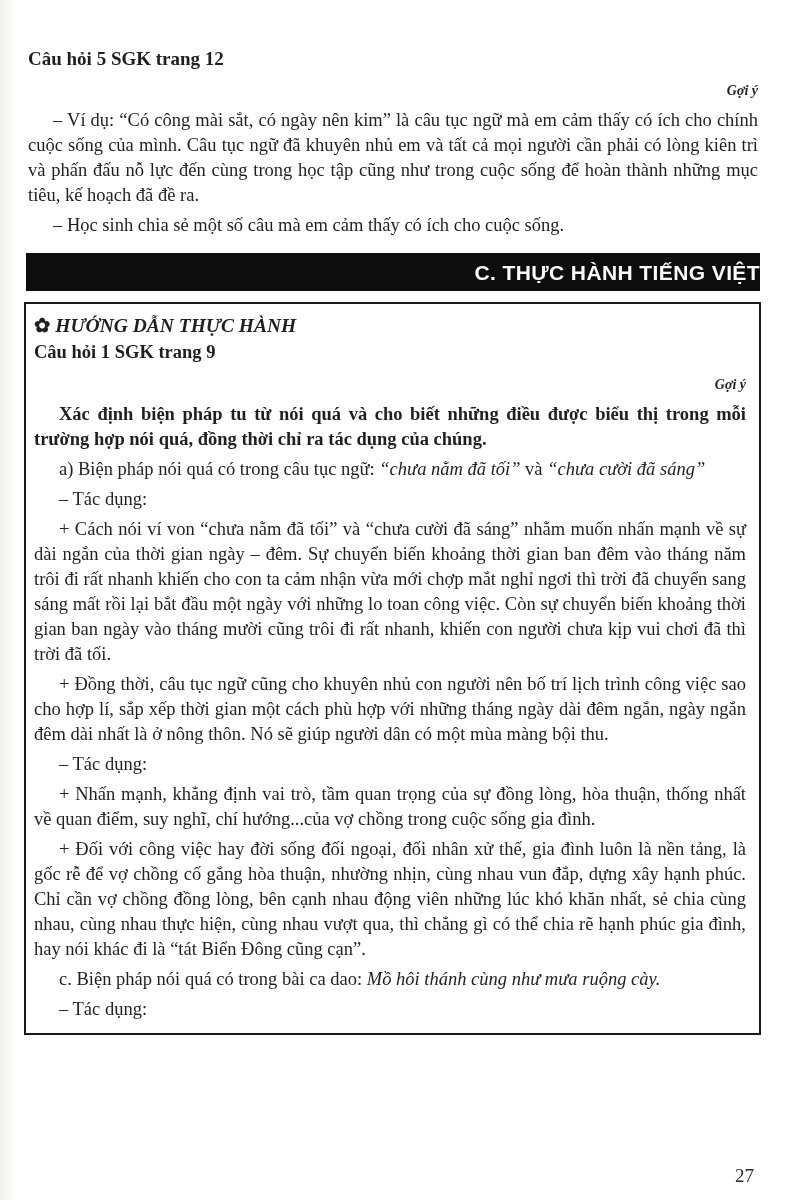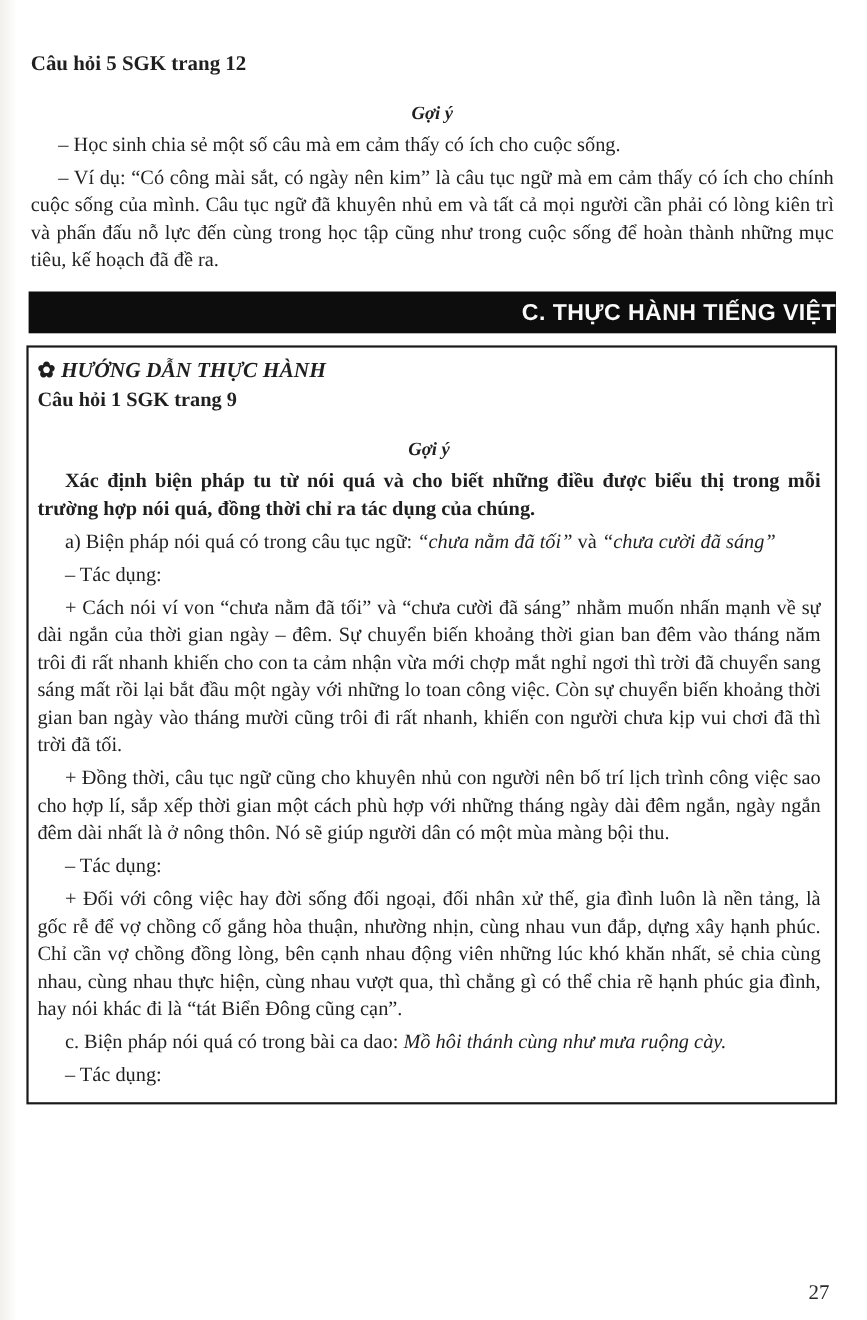--- a/index.html
+++ b/index.html
@@ -25,25 +25,25 @@
   .bold { font-weight: 700; }
 
   .q-heading {
     font-size: 19px;
     font-weight: 700;
     margin: 0 0 2px 0;
     text-align: left;
   }
 
   .hint {
-    text-align: center;
+    text-align: right;
     font-weight: 700;
     font-style: italic;
-    font-size: 17px;
-    margin: 19px 0 5px 0;
+    font-size: 14px;
+    margin: 7px 0 5px 0;
   }
 
   .banner {
     margin: 15px -2px 11px -2px;
     background: #0d0d0d;
     color: #fafafa;
     font-family: "Liberation Sans", "DejaVu Sans", sans-serif;
     font-weight: 700;
     font-size: 21px;
     letter-spacing: 0.4px;
@@ -77,22 +77,22 @@
 </style>
 </head>
 <body>
 
 <div class="page">
 
   <h3 class="q-heading">Câu hỏi 5 SGK trang 12</h3>
 
   <p class="hint">Gợi ý</p>
 
+  <p class="indent para">– Ví dụ: “Có công mài sắt, có ngày nên kim” là câu tục ngữ mà em cảm thấy có ích cho chính cuộc sống của mình. Câu tục ngữ đã khuyên nhủ em và tất cả mọi người cần phải có lòng kiên trì và phấn đấu nỗ lực đến cùng trong học tập cũng như trong cuộc sống để hoàn thành những mục tiêu, kế hoạch đã đề ra.</p>
   <p class="indent para">– Học sinh chia sẻ một số câu mà em cảm thấy có ích cho cuộc sống.</p>
-  <p class="indent para">– Ví dụ: “Có công mài sắt, có ngày nên kim” là câu tục ngữ mà em cảm thấy có ích cho chính cuộc sống của mình. Câu tục ngữ đã khuyên nhủ em và tất cả mọi người cần phải có lòng kiên trì và phấn đấu nỗ lực đến cùng trong học tập cũng như trong cuộc sống để hoàn thành những mục tiêu, kế hoạch đã đề ra.</p>
 
   <div class="banner">C. THỰC HÀNH TIẾNG VIỆT</div>
 
   <div class="content-box">
 
     <p class="practice-heading"><span class="flower">✿</span><span>HƯỚNG DẪN THỰC HÀNH</span></p>
 
     <p class="q-heading2">Câu hỏi 1 SGK trang 9</p>
 
     <p class="hint">Gợi ý</p>
@@ -100,20 +100,21 @@
     <p class="indent bold">Xác định biện pháp tu từ nói quá và cho biết những điều được biểu thị trong mỗi trường hợp nói quá, đồng thời chỉ ra tác dụng của chúng.</p>
 
     <p class="indent para"><span>a) Biện pháp nói quá có trong câu tục ngữ: </span><em>“chưa nằm đã tối”</em><span> và </span><em>“chưa cười đã sáng”</em></p>
 
     <p class="indent para">– Tác dụng:</p>
     <p class="indent para">+ Cách nói ví von “chưa nằm đã tối” và “chưa cười đã sáng” nhằm muốn nhấn mạnh về sự dài ngắn của thời gian ngày – đêm. Sự chuyển biến khoảng thời gian ban đêm vào tháng năm trôi đi rất nhanh khiến cho con ta cảm nhận vừa mới chợp mắt nghỉ ngơi thì trời đã chuyển sang sáng mất rồi lại bắt đầu một ngày với những lo toan công việc. Còn sự chuyển biến khoảng thời gian ban ngày vào tháng mười cũng trôi đi rất nhanh, khiến con người chưa kịp vui chơi đã thì trời đã tối.</p>
     <p class="indent para">+ Đồng thời, câu tục ngữ cũng cho khuyên nhủ con người nên bố trí lịch trình công việc sao cho hợp lí, sắp xếp thời gian một cách phù hợp với những tháng ngày dài đêm ngắn, ngày ngắn đêm dài nhất là ở nông thôn. Nó sẽ giúp người dân có một mùa màng bội thu.</p>
 
 
     <p class="indent para">– Tác dụng:</p>
+    <p class="indent para">+ Nhấn mạnh, khẳng định vai trò, tầm quan trọng của sự đồng lòng, hòa thuận, thống nhất về quan điểm, suy nghĩ, chí hướng...của vợ chồng trong cuộc sống gia đình.</p>
     <p class="indent para">+ Đối với công việc hay đời sống đối ngoại, đối nhân xử thế, gia đình luôn là nền tảng, là gốc rễ để vợ chồng cố gắng hòa thuận, nhường nhịn, cùng nhau vun đắp, dựng xây hạnh phúc. Chỉ cần vợ chồng đồng lòng, bên cạnh nhau động viên những lúc khó khăn nhất, sẻ chia cùng nhau, cùng nhau thực hiện, cùng nhau vượt qua, thì chẳng gì có thể chia rẽ hạnh phúc gia đình, hay nói khác đi là “tát Biển Đông cũng cạn”.</p>
 
     <p class="indent para"><span>c. Biện pháp nói quá có trong bài ca dao: </span><em>Mồ hôi thánh cùng như mưa ruộng cày.</em></p>
 
     <p class="indent para">– Tác dụng:</p>
 
   </div>
 
   <div class="page-number">27</div>
 

